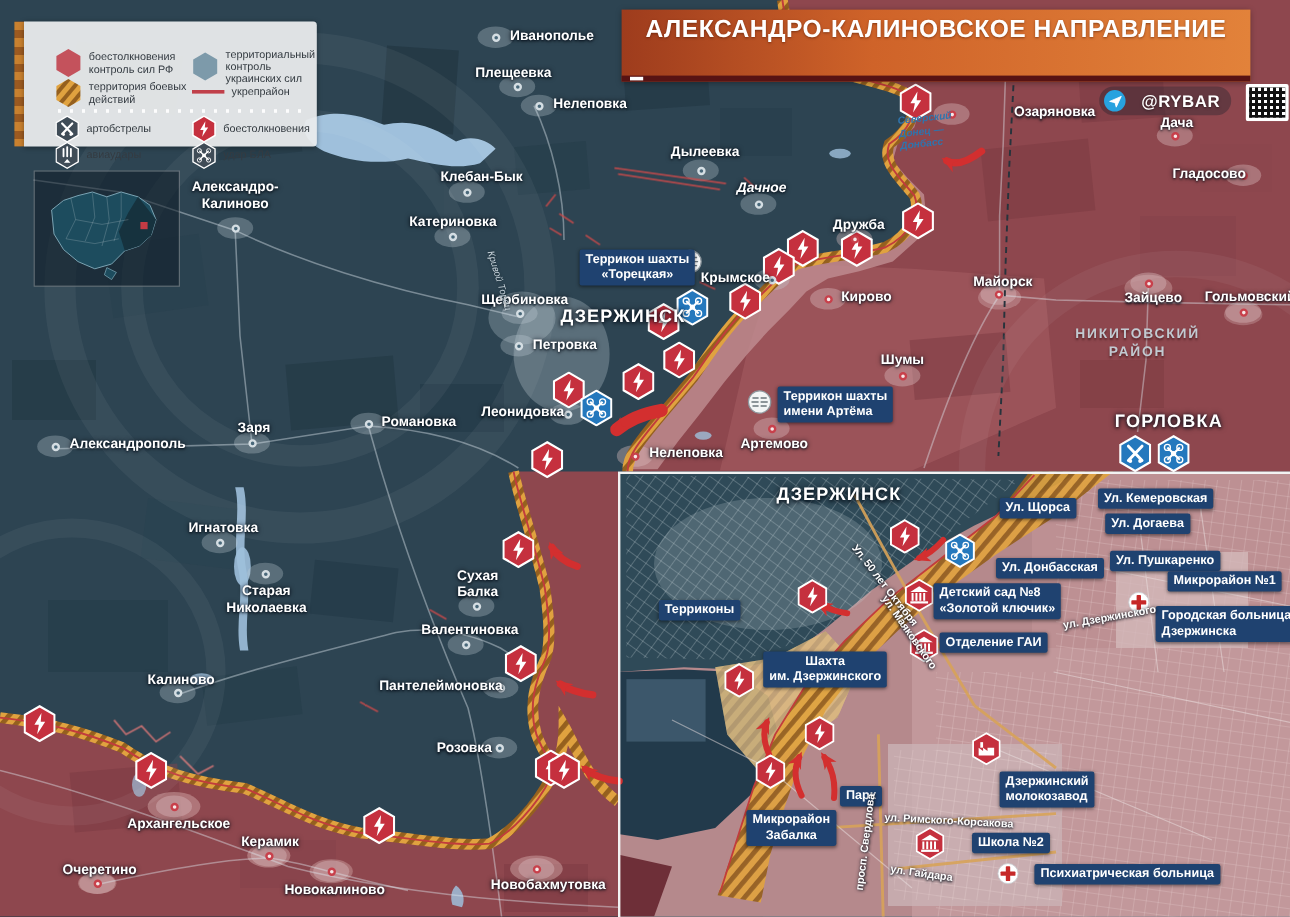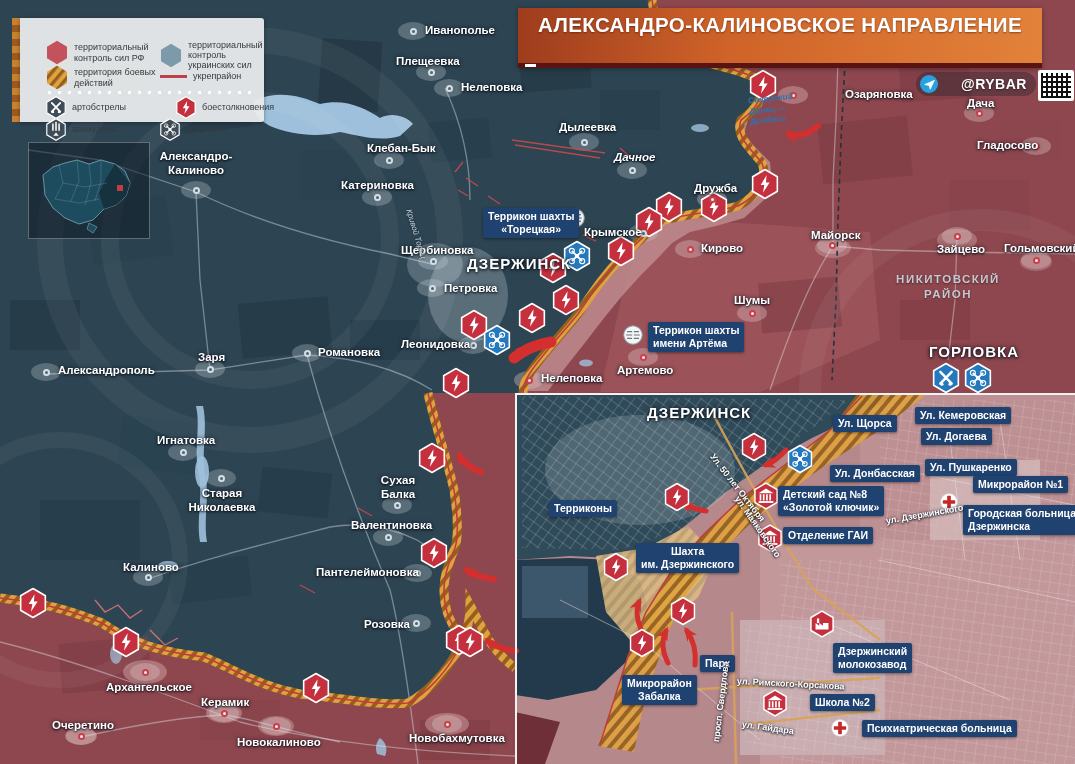--- a/index.html
+++ b/index.html
@@ -37,21 +37,21 @@
         box-shadow:0 1px 5px rgba(0,0,0,.35);}
   #banner .t{margin:5px 6px 0 6px;color:#fff;font-size:20.5px;font-weight:bold;
         text-align:center;letter-spacing:.4px;white-space:nowrap;
         text-shadow:0 1px 2px rgba(70,20,0,.55);}
   #banner .s{margin:1px 10px 0 0;color:#fff;font-size:12.5px;font-weight:bold;text-align:right;
         text-shadow:0 1px 2px rgba(70,20,0,.5);}
   #banner .strip{position:absolute;left:0;bottom:0;width:100%;height:5px;background:#581313;}
   #banner .strip i{position:absolute;left:7px;top:1px;width:11px;height:3px;background:#fff;}
 
   
-  #badge{position:absolute;left:916px;top:72px;display:flex;align-items:center;gap:23px;
+  #badge{position:absolute;left:916px;top:72px;display:flex;align-items:center;gap:13px;
         background:rgba(22,32,44,.35);border-radius:13px;padding:3px 9px 3px 4px;text-align:center;}
   #badge .tg{width:18px;height:18px;border-radius:50%;background:#27a2df;display:flex;
         align-items:center;justify-content:center;}
   #badge span{color:#fff;font-weight:bold;font-size:14px;letter-spacing:.5px;
         text-shadow:0 1px 2px rgba(0,0,0,.5);}
   #qr{position:absolute;left:1038px;top:70px;width:36px;height:31px;background:#fff;border-radius:2px;
       background-image:
         repeating-linear-gradient(0deg,#111 0 2px,transparent 2px 5px),
         repeating-linear-gradient(90deg,#111 0 2px,#fff 2px 5px);
       background-size:30px 25px;background-position:3px 3px;background-repeat:no-repeat;}
@@ -658,21 +658,21 @@
     <span>@RYBAR</span>
   </div>
   <div id="qr"></div>
 
   <div id="legendbar"></div>
   <div id="legend">
     <div class="lg-item" style="left:26px;top:22px;">
       <svg width="22" height="25">
           <use href="#sym-hex-rf" width="22" height="25"></use>
         </svg>
-      <div class="txt" style="width:92px">территориальный контроль сил РФ</div>
+      <div class="txt" style="width:92px">боестолкновения контроль сил РФ</div>
     </div>
     <div class="lg-item" style="left:140px;top:22px;">
       <svg width="22" height="25">
           <use href="#sym-hex-ua" width="22" height="25"></use>
         </svg>
       <div class="txt" style="width:80px">территориальный контроль украинских сил</div>
     </div>
     <div class="lg-item" style="left:26px;top:47px;">
       <svg width="22" height="25">
           <use href="#sym-hex-combat" width="22" height="25"></use>
@@ -683,21 +683,21 @@
       <div class="lg-line"></div>
       <div class="txt">укрепрайон</div>
     </div>
     <div id="lg-sep"></div>
     <div class="lg-item" style="left:26px;top:78px;">
       <svg width="20" height="23">
           <use href="#sym-arty-dark" width="20" height="23"></use>
         </svg>
       <div class="txt">артобстрелы</div>
     </div>
-    <div class="lg-item" style="left:140px;top:78px;margin-left:16px;">
+    <div class="lg-item" style="left:140px;top:78px;">
       <svg width="20" height="23">
           <use href="#sym-bolt" width="20" height="23"></use>
         </svg>
       <div class="txt">боестолкновения</div>
     </div>
     <div class="lg-item" style="left:26px;top:100px;">
       <svg width="20" height="23">
           <use href="#sym-air-dark" width="20" height="23"></use>
         </svg>
       <div class="txt">авиаудары</div>

